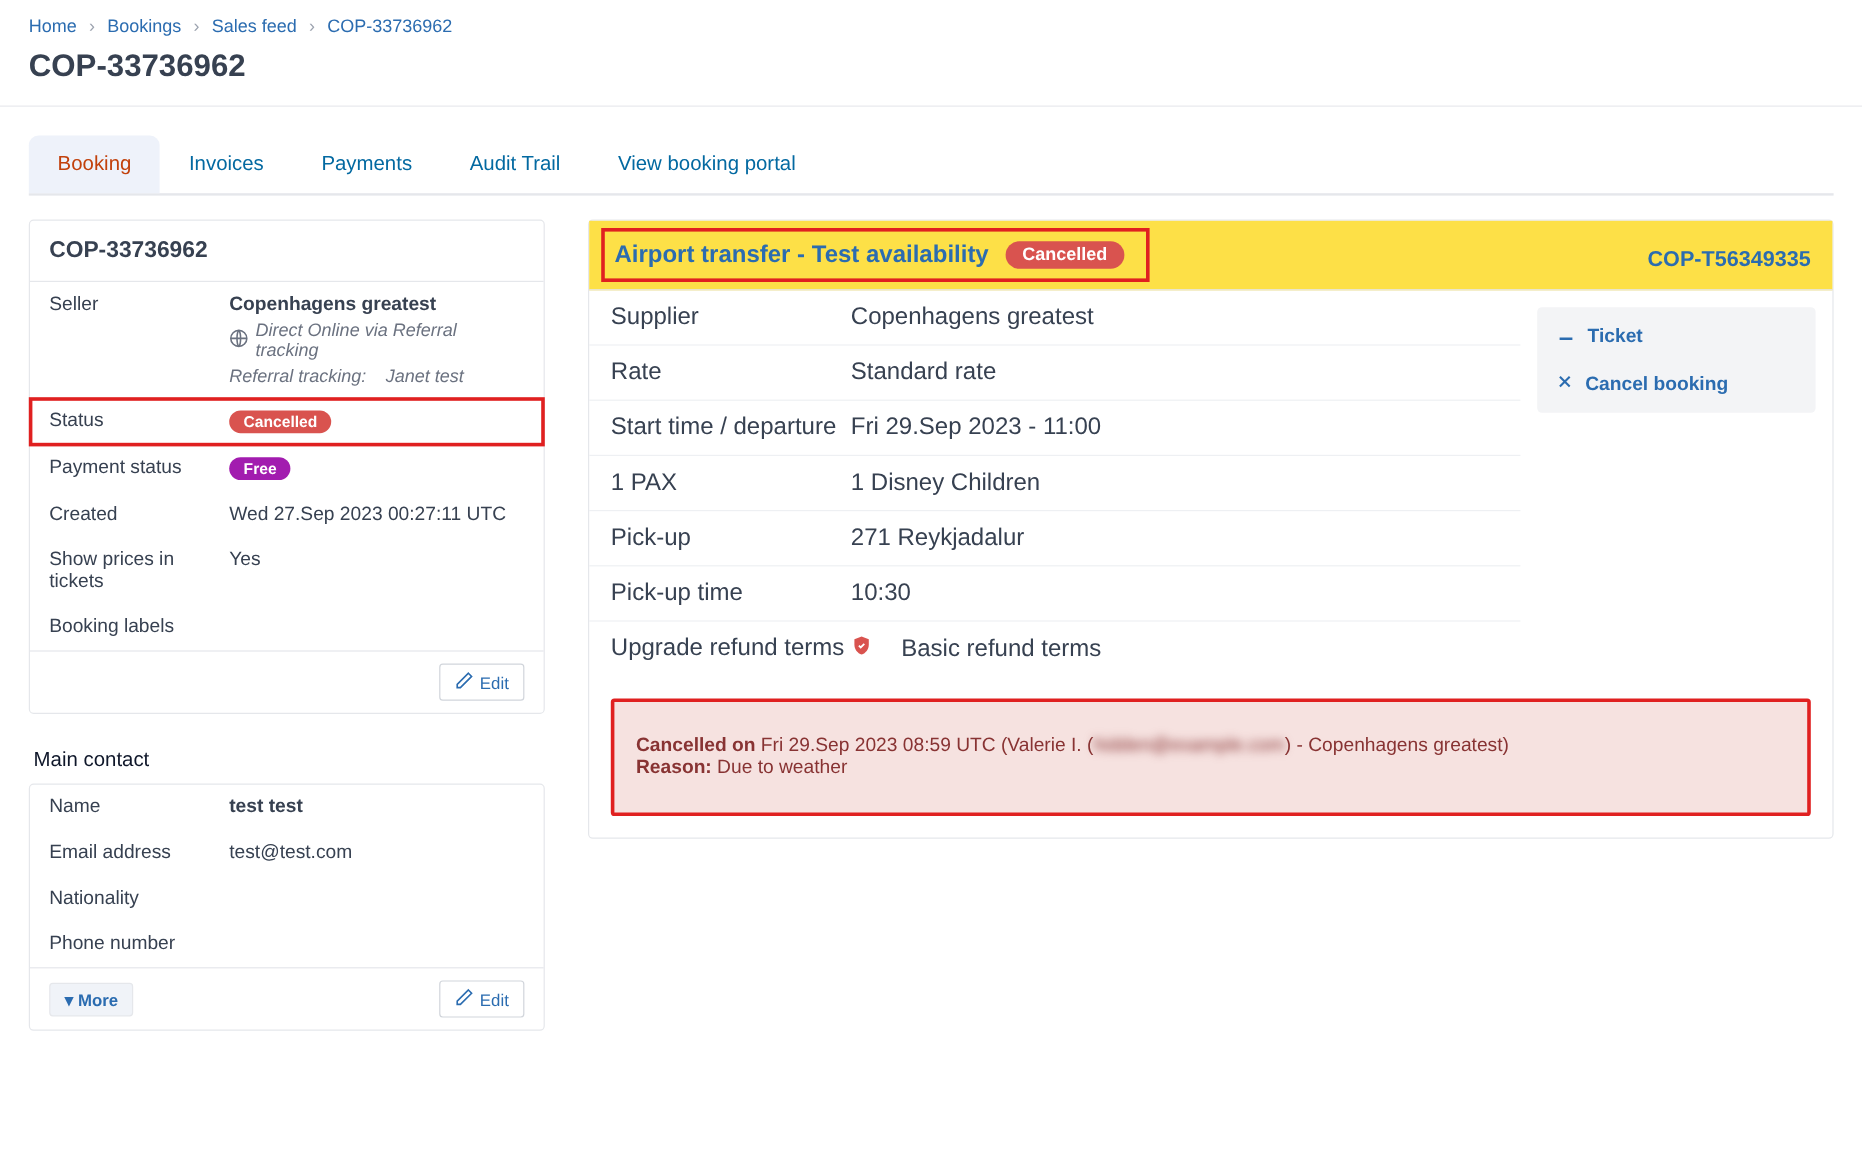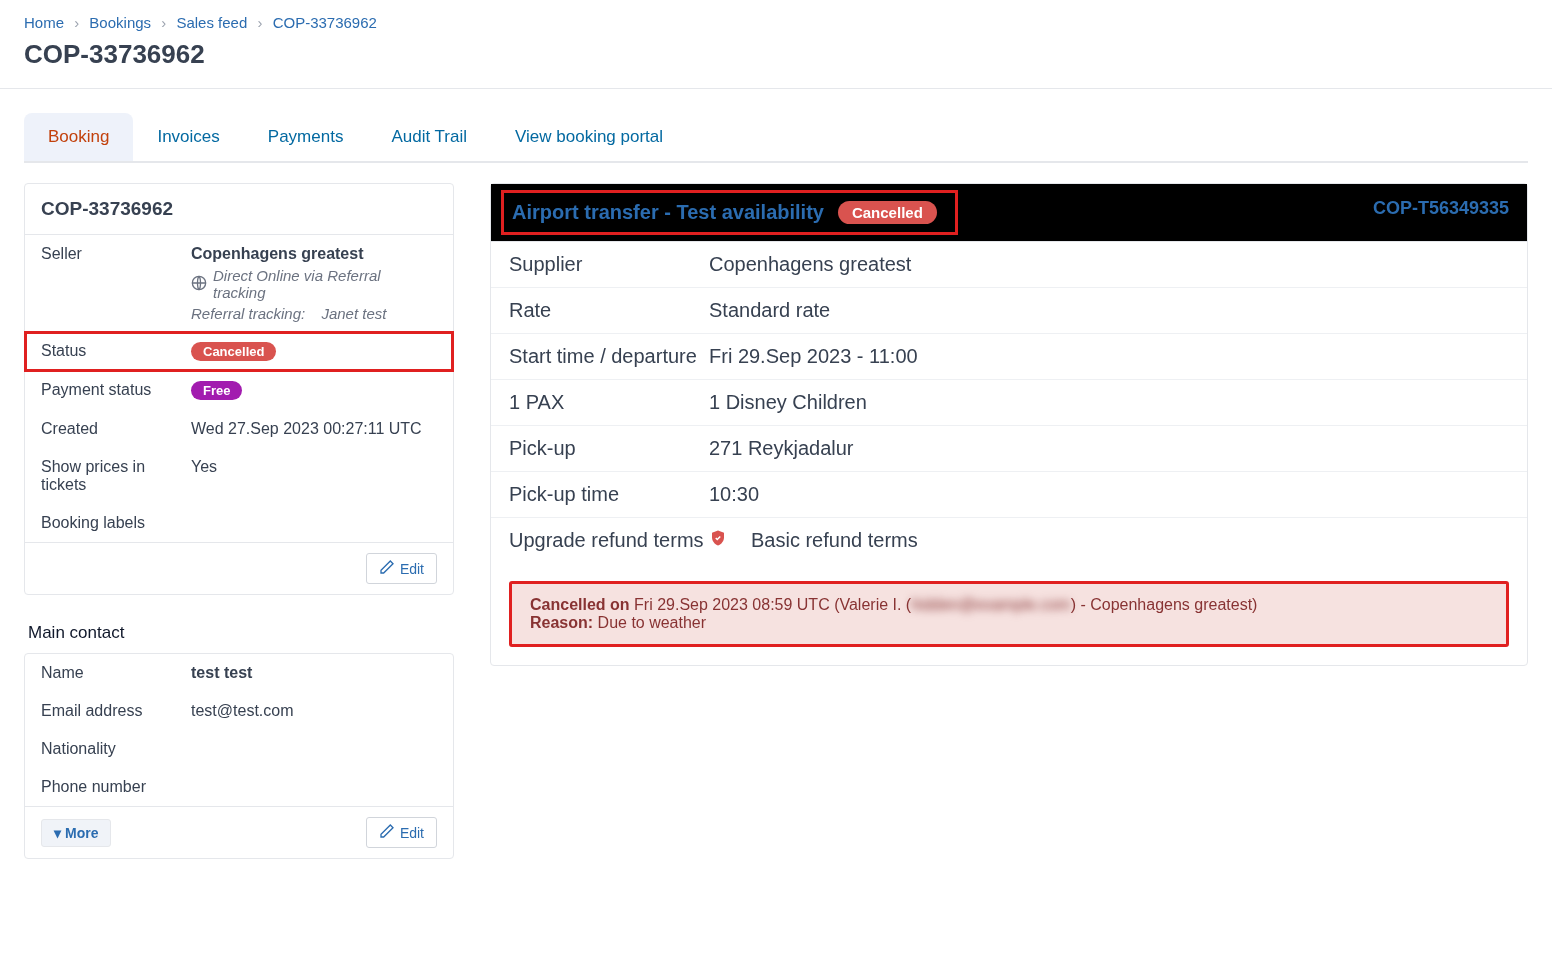--- a/index.html
+++ b/index.html
@@ -38,39 +38,39 @@
 .badge-free { display: inline-block; background: #a21caf; color: #fff; border-radius: 12px; padding: 2px 12px; font-size: 13px; font-weight: 700; }
 
 .card-footer { padding: 10px 16px; display: flex; justify-content: flex-end; border-top: 1px solid #e5e7eb; }
 .card-footer-left { padding: 10px 16px; display: flex; justify-content: space-between; border-top: 1px solid #e5e7eb; align-items:center; }
 .btn-sm { border: 1px solid #d1d5db; background: #fff; color: #2b6cb0; padding: 5px 12px; font-size: 14px; border-radius: 3px; cursor: pointer; display: inline-flex; align-items: center; gap: 5px; }
 .btn-more { background:#f0f3f8; border:1px solid #e5e7eb; color:#2b6cb0; padding:5px 12px; font-size:14px; border-radius:3px; cursor:pointer; display:inline-flex; align-items:center; gap:4px; font-weight:600; }
 
 .section-title { font-size: 17px; color: #0f172a; padding: 10px 0 10px 4px; }
 
 .right-card { border: 1px solid #e5e7eb; border-radius: 4px; }
-.right-card-header { display: flex; justify-content: space-between; align-items: flex-start; padding: 14px 18px; border-bottom: 1px solid #e5e7eb; background:#000000; }
+.right-card-header { display: flex; justify-content: space-between; align-items: flex-end; padding: 14px 18px; border-bottom: 1px solid #e5e7eb; background:#fde047; }
 .right-title-wrap { display: flex; align-items: center; gap: 14px; }
 .right-title-link { color: #2b6cb0; font-size: 20px; font-weight: 700; }
 .right-ref { color: #2b6cb0; font-size: 18px; font-weight: 700; }
 
 .right-body { display: flex; align-items: flex-start; }
 .right-details { flex: 1; }
 .right-actions { width: 260px; padding: 14px; flex-shrink: 0; }
 
 .detail-table { width: 100%; }
 .detail-row { display: flex; border-bottom: 1px solid #eef0f3; padding: 11px 18px; font-size: 20px; }
 .detail-row:last-child { border-bottom: none; }
 .detail-label { width: 200px; color: #374151; flex-shrink: 0; }
 .detail-value { flex: 1; color: #374151; }
 
 .action-list { background: #f3f4f6; border-radius: 4px; padding: 4px 0; }
 .action-item { padding: 10px 16px; color: #2b6cb0; font-weight: 600; display: flex; align-items: center; gap: 10px; cursor: pointer; font-size:16px; }
 
-.cancel-box { margin: 18px; padding: 12px 18px; background: #f6e2e0; border-radius: 3px; color: #833; font-size: 16px; }
+.cancel-box { margin: 18px; padding: 28px 18px; background: #f6e2e0; border-radius: 3px; color: #833; font-size: 16px; }
 .cancel-box strong { font-weight: 700; }
 .blur { filter: blur(4px); user-select: none; }
 
 .hl-red { border: 3px solid #e02020; }
 .hl-red-row { outline: 3px solid #e02020; outline-offset: -2px; }
 
 .icon { width: 16px; height: 16px; display: inline-block; flex-shrink:0; }
 </style>
 </head>
 <body>
@@ -242,20 +242,36 @@
                       <path d="M12 2l8 3v6c0 5-3.5 9.5-8 11-4.5-1.5-8-6-8-11V5l8-3z"></path>
                       <path d="M9 12l2 2 4-4" stroke="#fff" stroke-width="2" fill="none"></path>
                     </svg>
                 </span>
                 <span>Basic refund terms</span>
               </div>
             </div>
           </div>
         </div>
 
+        <div class="right-actions">
+          <div class="action-list">
+            <div class="action-item">
+              <span><svg width="16" height="16" viewBox="0 0 24 24" fill="#2b6cb0">
+                    <path d="M12 3v10m0 0l-4-4m4 4l4-4M4 17h16v3H4z"></path>
+                  </svg></span>
+              <span>Ticket</span>
+            </div>
+            <div class="action-item">
+              <span><svg width="14" height="14" viewBox="0 0 24 24" stroke="#2b6cb0" stroke-width="3">
+                    <path d="M5 5l14 14M19 5L5 19"></path>
+                  </svg></span>
+              <span>Cancel booking</span>
+            </div>
+          </div>
+        </div>
       </div>
 
       <div class="cancel-box hl-red">
         <div>
           <strong>Cancelled on</strong>
           <span>Fri 29.Sep 2023 08:59 UTC (Valerie I. (</span><span class="blur">hidden@example.com</span><span>) - Copenhagens greatest)</span>
         </div>
         <div>
           <strong>Reason:</strong>
           <span>Due to weather</span>

